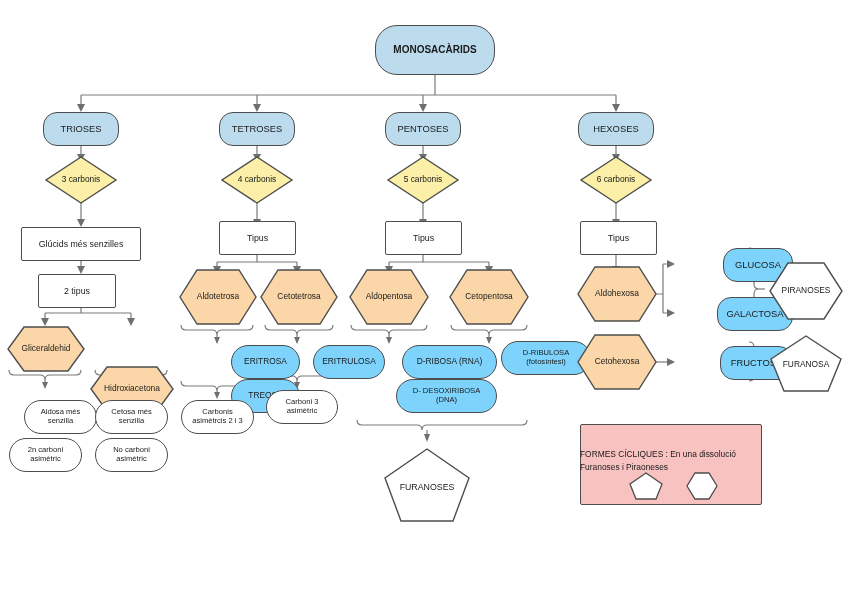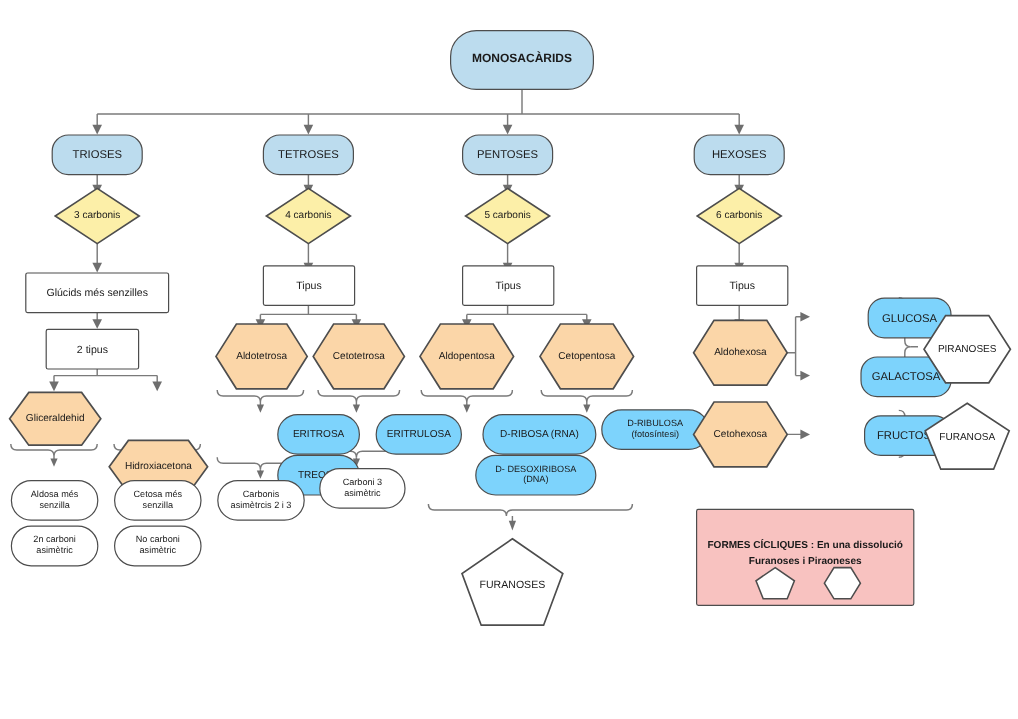--- a/index.html
+++ b/index.html
@@ -56,21 +56,21 @@
   
   .t7{font-size:7.6px;}
   .t8{font-size:8.4px;}
   .t85{font-size:8.8px;}
   .t9{font-size:9.4px;}
   .t10{font-size:10px;}
   .bold{font-weight:bold;}
   .pad{padding:16px 5px;}
   .legend-txt{
     position:absolute;z-index:4;
-    text-align:center;color:#1a1a1a;line-height:1.3;font-weight:bold;
+    text-align:left;color:#1a1a1a;line-height:1.3;
   }
 </style>
 </head>
 <body>
 
 <div id="canvas">
 
   <div class="conn" style="left:0;top:0;width:848px;height:599px;">
     <svg width="848" height="599" viewBox="0 0 848 599">
       <g stroke="#7a7a7a" stroke-width="1.2" fill="none">
@@ -277,21 +277,21 @@
       </svg>
     <div class="lbl t8">Gliceraldehid</div>
   </div>
   <div class="shp" style="left:90px;top:326px;width:84px;height:46px;margin-top:40px;">
     <svg width="84" height="46">
         <polygon points="17,1 67,1 83,23 67,45 17,45 1,23" fill="#fbd6a8" stroke="#4d4d4d" stroke-width="1.4"></polygon>
       </svg>
     <div class="lbl t8">Hidroxiacetona</div>
   </div>
 
-  <div class="node rrect pill fill-white t7 pad" style="left:9px;top:400px;width:73px;height:31px;">
+  <div class="node rrect pill fill-white t7 pad" style="left:24px;top:400px;width:73px;height:31px;">
     <span>Aldosa més senzilla</span>
   </div>
   <div class="node rrect pill fill-white t7 pad" style="left:9px;top:438px;width:73px;height:31px;">
     <span>2n carboni asimètric</span>
   </div>
   <div class="node rrect pill fill-white t7 pad" style="left:95px;top:400px;width:73px;height:31px;">
     <span>Cetosa més senzilla</span>
   </div>
   <div class="node rrect pill fill-white t7 pad" style="left:95px;top:438px;width:73px;height:31px;">
     <span>No carboni asimètric</span>

